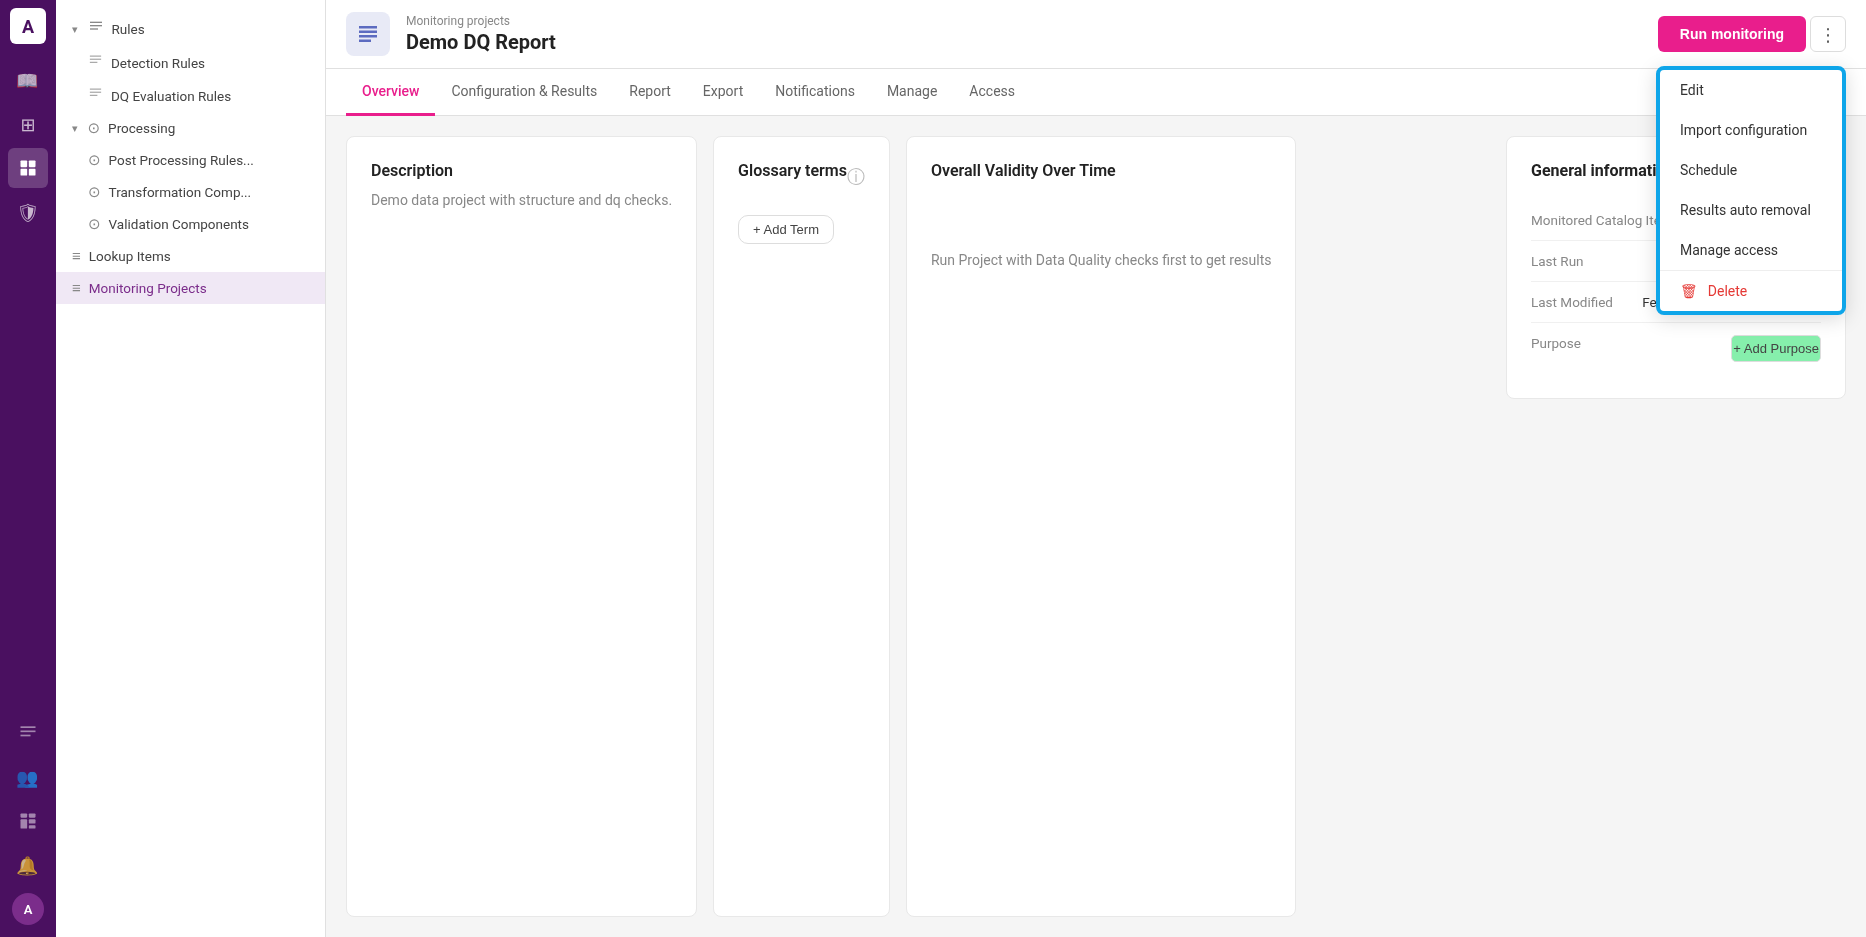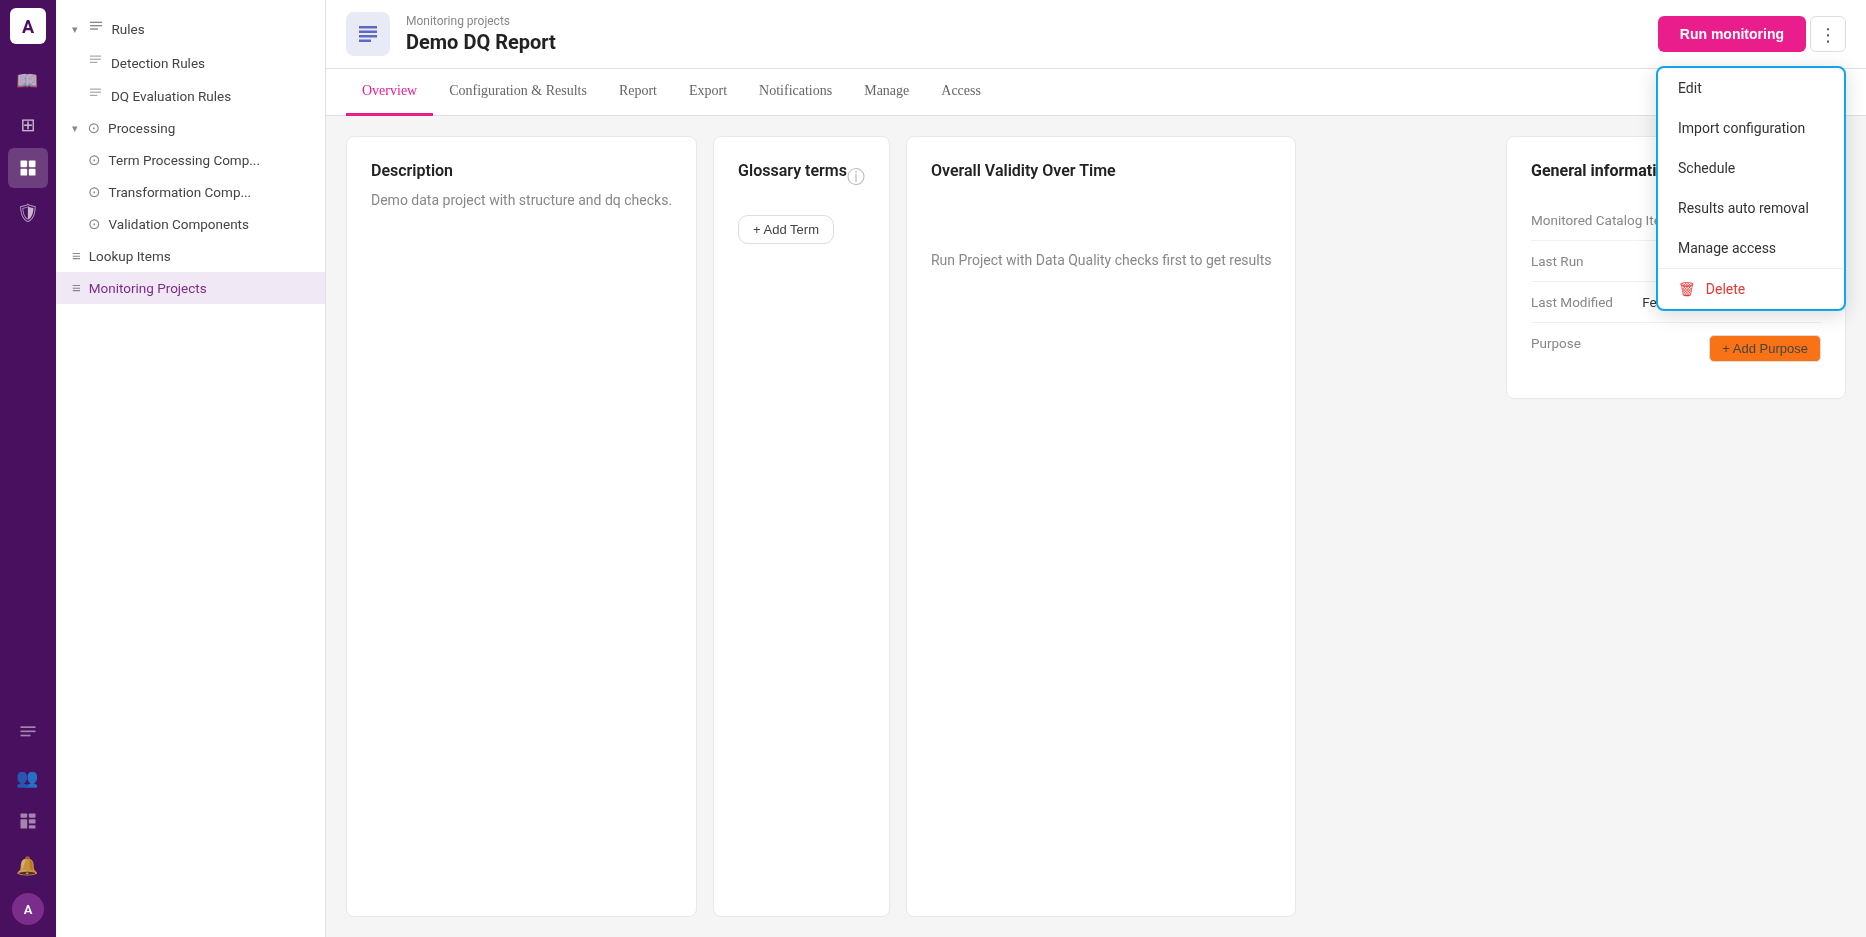--- a/index.html
+++ b/index.html
@@ -162,21 +162,20 @@
       padding: 0 20px;
       flex-shrink: 0;
     }
     .tab-item {
       padding: 14px 16px;
       font-size: 14px;
       color: #666;
       cursor: pointer;
       border-bottom: 3px solid transparent;
       margin-bottom: -1px;
-      font-family: Liberation Serif, serif;
     }
     .tab-item.active { color: #e91e8c; border-bottom-color: #e91e8c; font-weight: 500; }
 
     
     .content-area {
       flex: 1;
       display: flex;
       gap: 16px;
       padding: 20px;
       overflow-y: auto;
@@ -256,32 +255,32 @@
       padding: 12px 0;
       border-bottom: 1px solid #f0f0f0;
       font-size: 13.5px;
     }
     .info-row:last-child { border-bottom: none; }
     .info-label { color: #888; flex-shrink: 0; margin-right: 12px; }
     .info-value { color: #333; text-align: right; }
     .btn-add-purpose {
       border: 1px solid #ddd;
       border-radius: 5px;
-      padding: 5px 12px;
+      padding: 5px 1px;
       font-size: 13px;
       color: #444;
-      background: #f97316;
+      background: #86efac;
       cursor: pointer;
     }
     .dropdown-menu {
       position: absolute;
       top: 66px;
       right: 20px;
       background: #fff;
-      border: 2px solid #0ea5e9;
+      border: 4px solid #0ea5e9;
       border-radius: 8px;
       box-shadow: 0 4px 20px rgba(0,0,0,0.15);
       z-index: 100;
       min-width: 190px;
       overflow: hidden;
     }
     .dropdown-item {
       padding: 12px 20px;
       font-size: 14px;
       color: #333;
@@ -366,21 +365,21 @@
     </span>
     <span>DQ Evaluation Rules</span>
   </div>
   <div class="tree-item">
     <span class="expand">▾</span>
     <span class="icon">⊙</span>
     <span>Processing</span>
   </div>
   <div class="tree-item tree-item-indent1">
     <span class="icon">⊙</span>
-    <span>Term Processing Comp...</span>
+    <span>Post Processing Rules...</span>
   </div>
   <div class="tree-item tree-item-indent1">
     <span class="icon">⊙</span>
     <span>Transformation Comp...</span>
   </div>
   <div class="tree-item tree-item-indent1">
     <span class="icon">⊙</span>
     <span>Validation Components</span>
   </div>
   <div class="tree-item">

